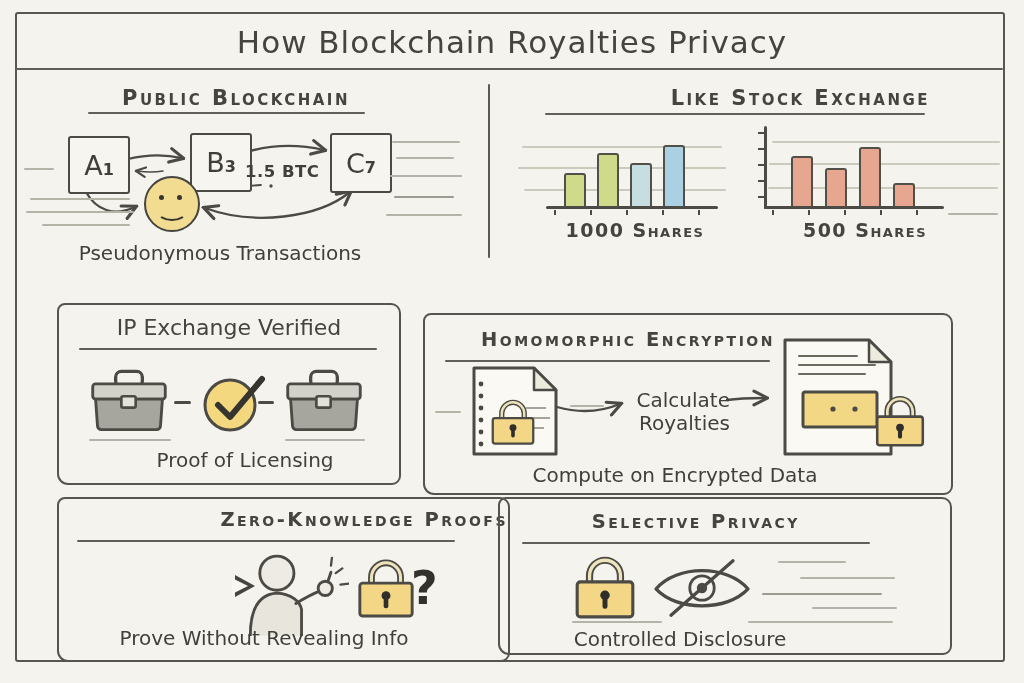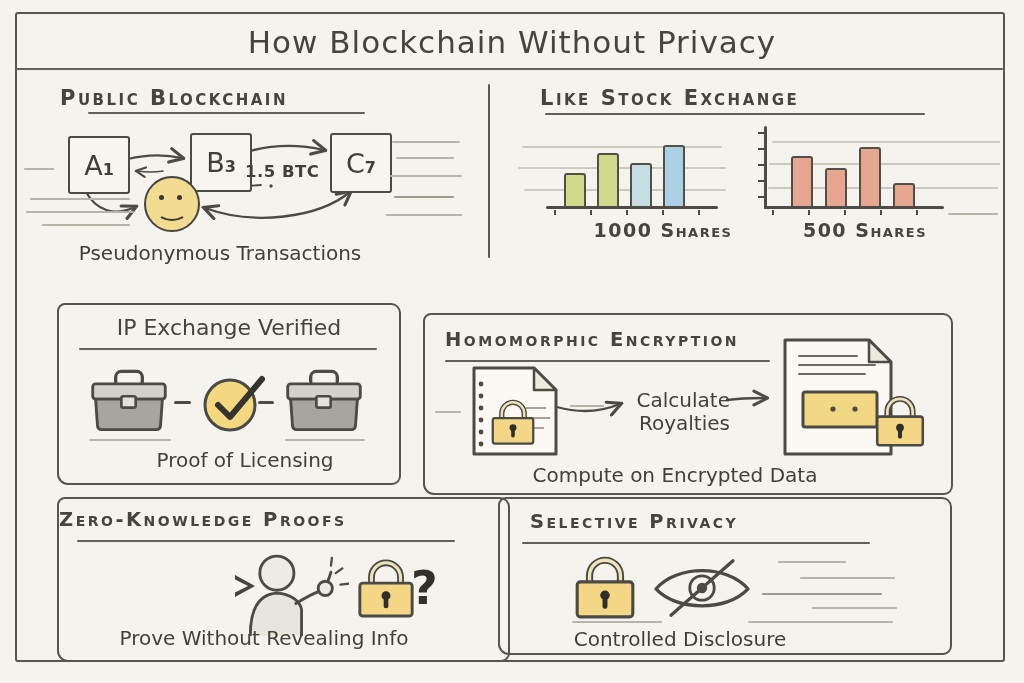--- a/index.html
+++ b/index.html
@@ -3,21 +3,21 @@
 <meta charset="utf-8">
 <style>
   html,body{margin:0;padding:0;}
   body{background:#e8e7e1;font-family:"DejaVu Sans", sans-serif;}
   #canvas{position:relative;width:1024px;height:683px;background:#f4f3ed;overflow:hidden;color:#43423c;}
   .abs{position:absolute;}
   .frame{position:absolute;left:15px;top:12px;width:986px;height:646px;border:2px solid #57564f;border-radius:3px;}
   .rule{position:absolute;height:2px;background:#605f58;border-radius:2px;}
   .vrule{position:absolute;width:2px;background:#5a5952;border-radius:2px;}
   .page-title{position:absolute;left:0;top:24px;width:1024px;text-align:center;font-size:31px;font-weight:500;letter-spacing:1px;color:#45443e;}
-  .sc-head{font-variant:small-caps;font-weight:600;letter-spacing:2.5px;color:#45443e;text-align:left;}
+  .sc-head{font-variant:small-caps;font-weight:600;letter-spacing:2.5px;color:#45443e;text-align:right;}
   .hand-head{font-weight:500;color:#45443e;text-align:center;}
   .caption{font-weight:500;color:#403f39;text-align:center;font-size:20px;}
   .scr{position:absolute;height:2px;background:#b6b4a9;border-radius:2px;}
   .scr.light{background:#ccc9bd;}
   .scr.dark{background:#9d9b90;}
   .box{position:absolute;border:2px solid #55544e;border-radius:8px 10px 9px 11px;background:transparent;}
   .block{position:absolute;width:58px;height:54px;border:2.5px solid #4b4a44;border-radius:3px;display:flex;align-items:center;justify-content:center;font-size:27px;font-weight:500;color:#403f39;background:#f6f5ef;}
   .block sub{font-size:16px;font-weight:600;transform:translateY(4px);}
   .btc{position:absolute;font-size:16.5px;font-weight:600;letter-spacing:.5px;color:#403f39;}
   .smiley{position:absolute;left:144px;top:176px;width:52px;height:52px;border-radius:50%;background:#f1dc92;border:2.5px solid #45443f;}
@@ -38,21 +38,21 @@
   .qmark{position:absolute;font-size:46px;font-weight:700;color:#32312c;}
   .proc-label{position:absolute;text-align:right;font-size:20px;font-weight:500;color:#403f39;line-height:1.15;}
 </style>
 </head>
 <body>
 
 <div id="canvas">
 
   <div class="frame"></div>
 
-  <div class="page-title">How Blockchain Without Privacy</div>
+  <div class="page-title">How Blockchain Royalties Privacy</div>
   <div class="rule" style="left:15px;top:68px;width:988px;"></div>
 
   <svg class="abs" style="left:0;top:0;pointer-events:none;" width="1024" height="683" viewBox="0 0 1024 683">
     <defs>
       <marker id="ah" viewBox="0 0 10 10" refX="8" refY="5" markerWidth="7.5" markerHeight="7.5" orient="auto-start-reverse">
         <path d="M1,1 L9,5 L1,9" fill="none" stroke="#4b4a44" stroke-width="1.8" stroke-linecap="round"></path>
       </marker>
       <symbol id="sym-lock" viewBox="0 0 64 66">
         <path d="M17,32 v-9 a15,15 0 0 1 30,0 v9" fill="none" stroke="#4b4a44" stroke-width="7"></path>
         <path d="M17,32 v-9 a15,15 0 0 1 30,0 v9" fill="none" stroke="#eee4bc" stroke-width="3.2"></path>
@@ -131,21 +131,21 @@
   <div class="scr" style="left:948px;top:213px;width:50px;"></div>
 
   <div class="chart" style="left:548px;top:127px;width:170px;height:80px;gap:11px;padding-left:16px;">
       <div class="bar" style="height: 42%; background: rgb(207, 218, 138);"></div>
       <div class="bar" style="height: 67%; background: rgb(207, 218, 138);"></div>
       <div class="bar" style="height: 55%; background: rgb(198, 222, 225);"></div>
       <div class="bar" style="height: 78%; background: rgb(171, 208, 227);"></div>
     </div>
   <div class="baseline" style="left:546px;top:206px;width:172px;"></div>
   <div class="ticks-x" style="left:554px;top:210px;width:162px;"></div>
-  <div class="chart-label" style="left:560px;top:219px;width:150px;margin-left:28px;">1000 Shares</div>
+  <div class="chart-label" style="left:560px;top:219px;width:150px;">1000 Shares</div>
 
   <div class="yaxis" style="left:764px;top:126px;height:83px;"></div>
   <div class="ticks-y" style="left:758px;top:132px;height:72px;"></div>
   <div class="chart" style="left:767px;top:128px;width:178px;height:79px;gap:12px;padding-left:24px;">
       <div class="bar" style="height: 64%; background: rgb(231, 166, 143);"></div>
       <div class="bar" style="height: 50%; background: rgb(231, 166, 143);"></div>
       <div class="bar" style="height: 76%; background: rgb(231, 166, 143);"></div>
       <div class="bar" style="height: 30%; background: rgb(231, 166, 143);"></div>
     </div>
   <div class="baseline" style="left:764px;top:206px;width:180px;"></div>

